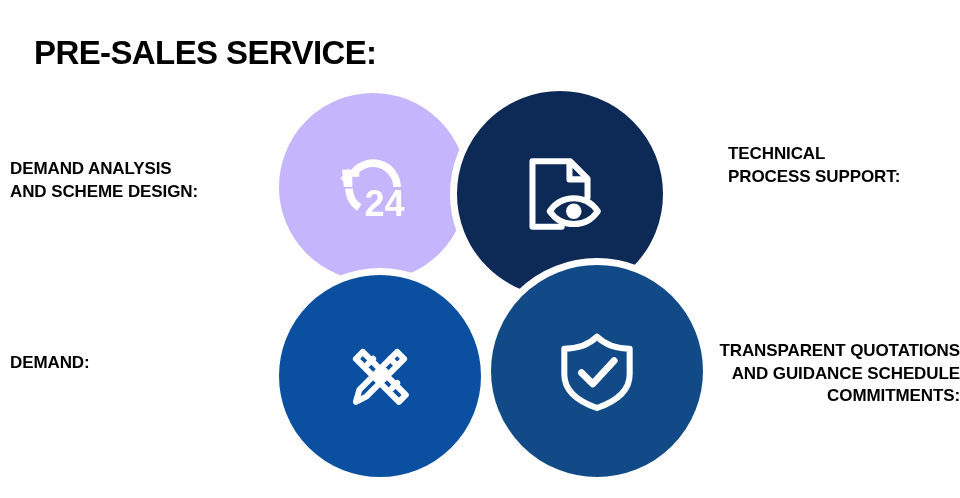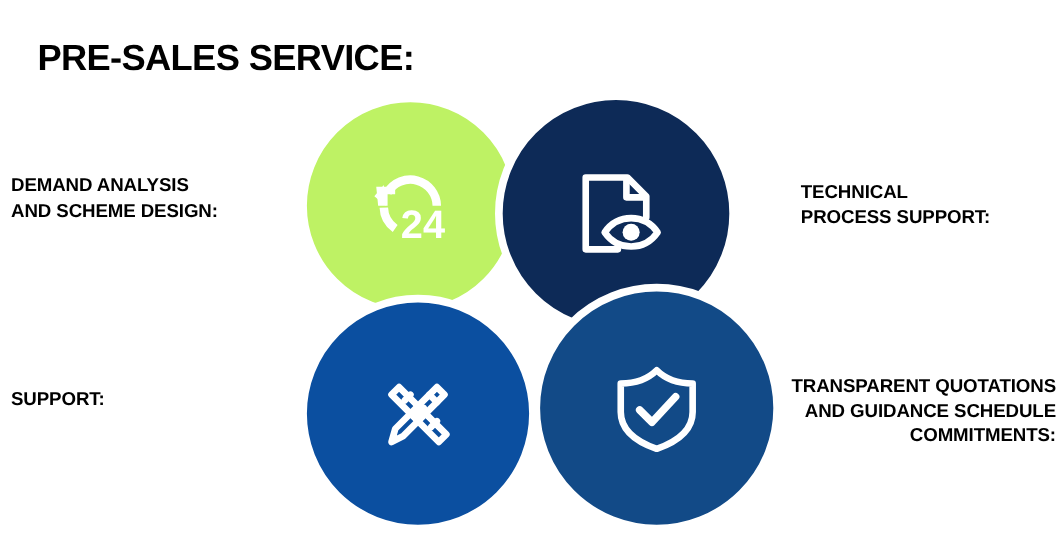--- a/index.html
+++ b/index.html
@@ -50,21 +50,21 @@
   
   .circle.ring {
     border: 7px solid #ffffff;
   }
 
   #circle-demand {
     left: 272px;
     top: 86px;
     width: 202px;
     height: 202px;
-    background: #bef264;
+    background: #c4b5fd;
     z-index: 1;
   }
   #circle-technical {
     left: 450px;
     top: 84px;
     width: 220px;
     height: 220px;
     background: #0d2a57;
     z-index: 2;
   }
@@ -110,21 +110,21 @@
   .label.right-align { }
   .label.left-align  { text-align: left; }
 
   #label-demand {
     left: 10px;
     top: 158px;
     width: 240px;
   }
   #label-technical {
     left: 728px;
-    top: 164px;
+    top: 143px;
     width: 228px;
   }
   #label-sample {
     left: 10px;
     top: 352px;
     width: 240px;
   }
   #label-transparent {
     left: 668px;
     top: 340px;
@@ -200,20 +200,20 @@
   <span class="ln">DEMAND ANALYSIS</span>
   <span class="ln">AND SCHEME DESIGN:</span>
 </div>
 
 <div class="label left-align" id="label-technical">
   <span class="ln">TECHNICAL</span>
   <span class="ln">PROCESS SUPPORT:</span>
 </div>
 
 <div class="label right-align" id="label-sample">
-  <span class="ln">SUPPORT:</span>
+  <span class="ln">DEMAND:</span>
 </div>
 
 <div class="label left-align" id="label-transparent">
   <span class="ln">TRANSPARENT QUOTATIONS</span>
   <span class="ln">AND GUIDANCE SCHEDULE</span>
   <span class="ln">COMMITMENTS:</span>
 </div>
 
 </body></html>

